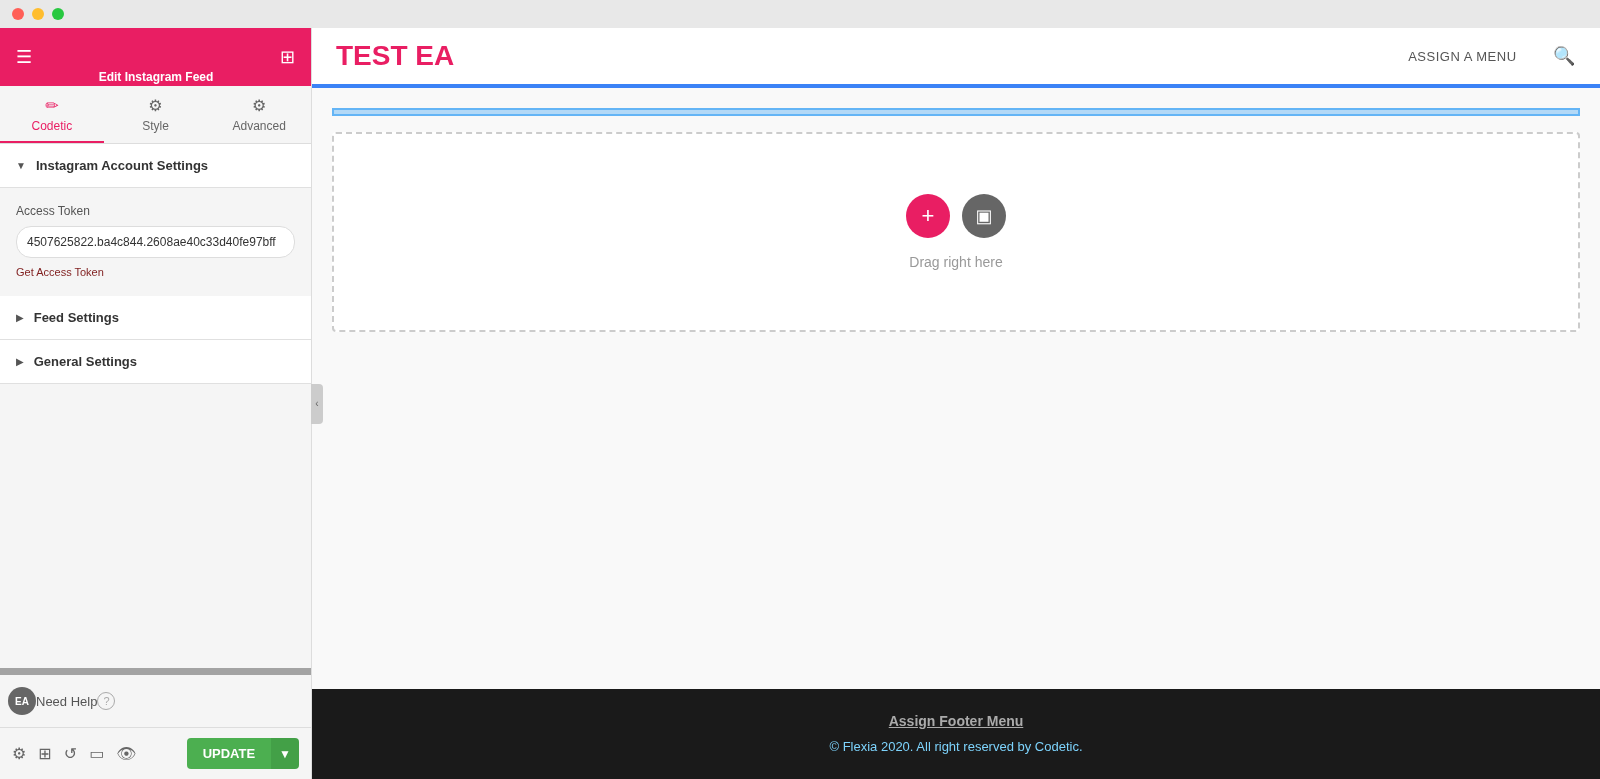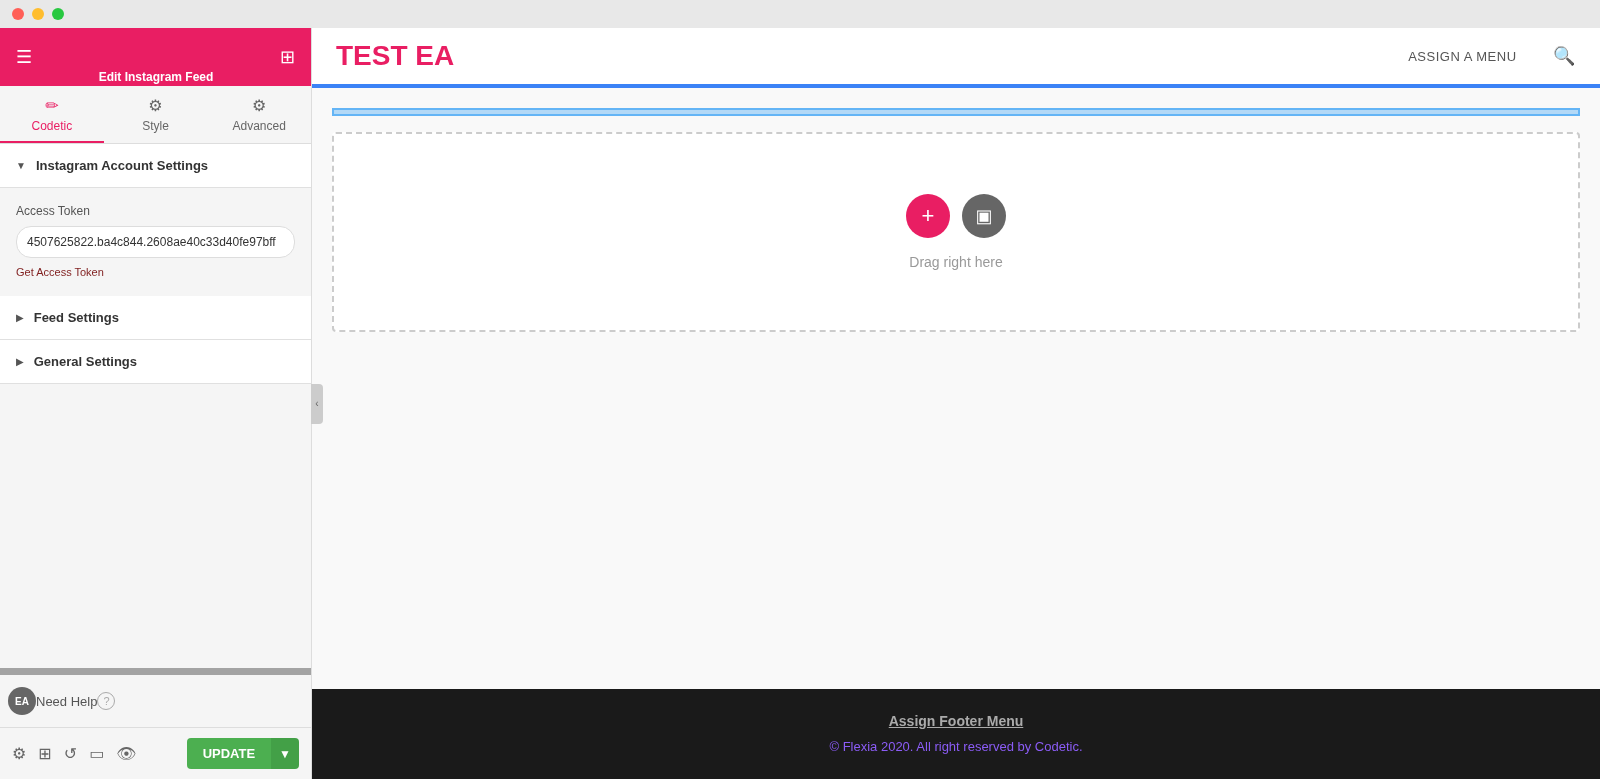--- a/index.html
+++ b/index.html
@@ -367,21 +367,21 @@
       text-align: center;
     }
     .footer-menu-link {
       color: #aaa;
       font-size: 14px;
       font-weight: 600;
       display: block;
       margin-bottom: 8px;
     }
     .footer-copy {
-      color: #8b5cf6;
+      color: #7dd3fc;
       font-size: 13px;
     }
   </style>
 </head>
 <body>
 
 <div class="title-bar">
   <div class="traffic-light tl-red"></div>
   <div class="traffic-light tl-yellow"></div>
   <div class="traffic-light tl-green"></div>

